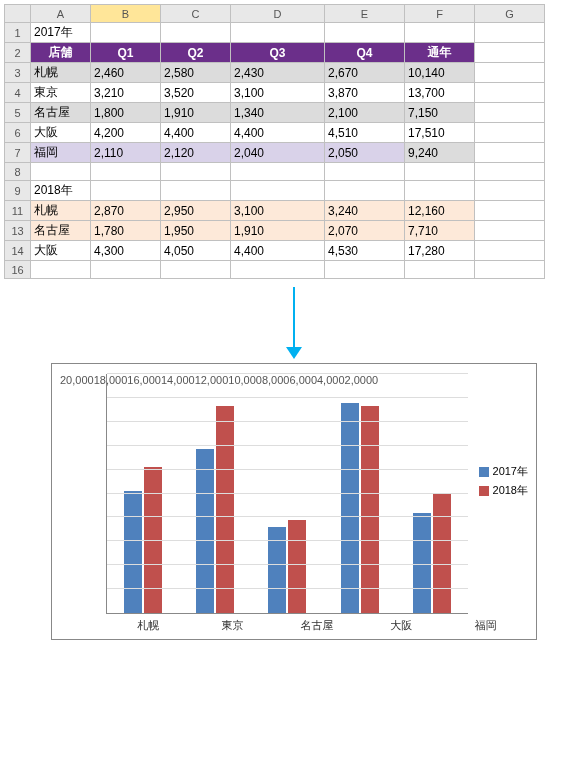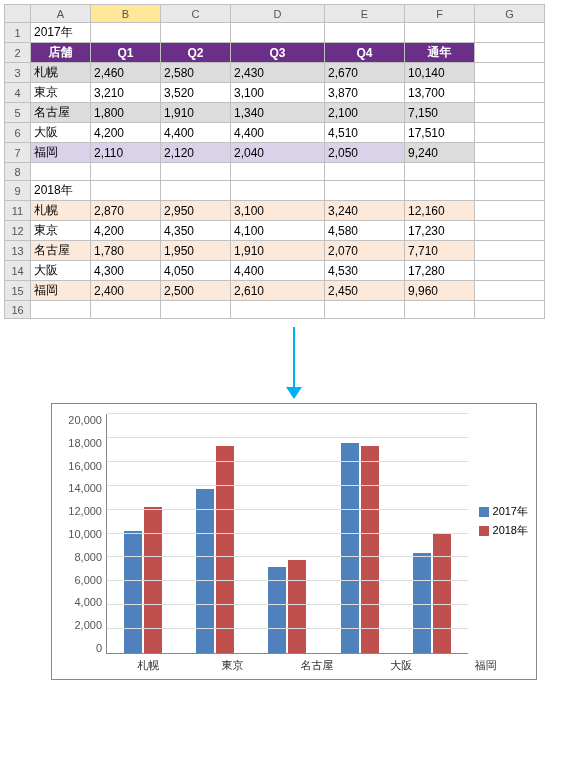--- a/index.html
+++ b/index.html
@@ -72,21 +72,21 @@
     margin: 4px auto 0;
     border: 1px solid #888;
     padding: 10px 8px 6px 8px;
     position: relative;
     background:#fff;
   }
   .chart-inner {
     display:flex;
   }
   .ylabels {
-    display:flex; flex-direction:column; justify-content:space-between;
+    display:flex; flex-direction:row; justify-content:space-between;
     height:240px; text-align:right; font-size:11px; color:#555;
     padding-right:4px; width:46px;
   }
   .plot {
     position:relative; flex:1; height:240px;
     border-left:1px solid #888; border-bottom:1px solid #888;
   }
   .grid {
     position:absolute; left:0; right:0; height:0; border-top:1px solid #ddd;
   }
@@ -242,57 +242,37 @@
     <td class="rownum">11</td>
     <td class="cell alt2 store">札幌</td>
     <td class="cell alt2 num">2,870</td>
     <td class="cell alt2 num">2,950</td>
     <td class="cell alt2 num">3,100</td>
     <td class="cell alt2 num">3,240</td>
     <td class="cell alt2 num">12,160</td>
     <td class="cell"></td>
   </tr>
   <tr>
-    <td class="rownum">12</td>
-    <td class="cell store">東京</td>
-    <td class="cell num">4,200</td>
-    <td class="cell num">4,350</td>
-    <td class="cell num">4,100</td>
-    <td class="cell num">4,580</td>
-    <td class="cell num">17,230</td>
-    <td class="cell"></td>
-  </tr>
-  <tr>
     <td class="rownum">13</td>
     <td class="cell alt2 store">名古屋</td>
     <td class="cell alt2 num">1,780</td>
     <td class="cell alt2 num">1,950</td>
     <td class="cell alt2 num">1,910</td>
     <td class="cell alt2 num">2,070</td>
     <td class="cell alt2 num">7,710</td>
     <td class="cell"></td>
   </tr>
   <tr>
     <td class="rownum">14</td>
     <td class="cell store">大阪</td>
     <td class="cell num">4,300</td>
     <td class="cell num">4,050</td>
     <td class="cell num">4,400</td>
     <td class="cell num">4,530</td>
     <td class="cell num">17,280</td>
-    <td class="cell"></td>
-  </tr>
-  <tr>
-    <td class="rownum">15</td>
-    <td class="cell alt2 store">福岡</td>
-    <td class="cell alt2 num">2,400</td>
-    <td class="cell alt2 num">2,500</td>
-    <td class="cell alt2 num">2,610</td>
-    <td class="cell alt2 num">2,450</td>
-    <td class="cell alt2 num">9,960</td>
     <td class="cell"></td>
   </tr>
   <tr>
     <td class="rownum">16</td>
     <td class="cell"></td>
         <td class="cell"></td>
     <td class="cell"></td>
         <td class="cell"></td>
     <td class="cell"></td>
         <td class="cell"></td>

